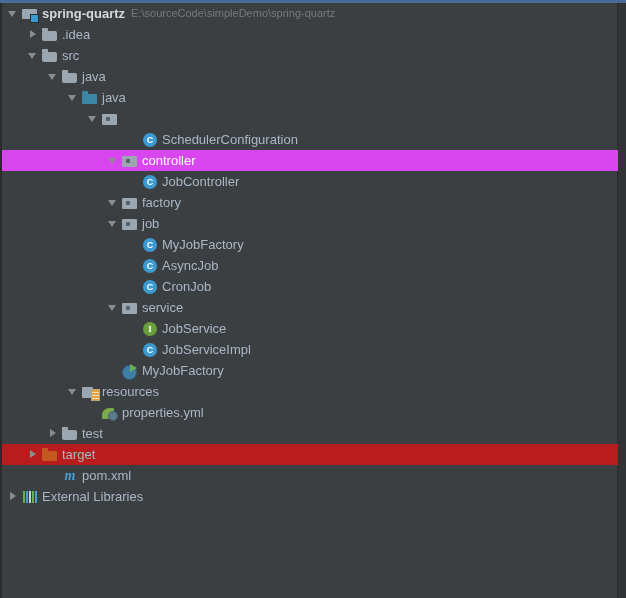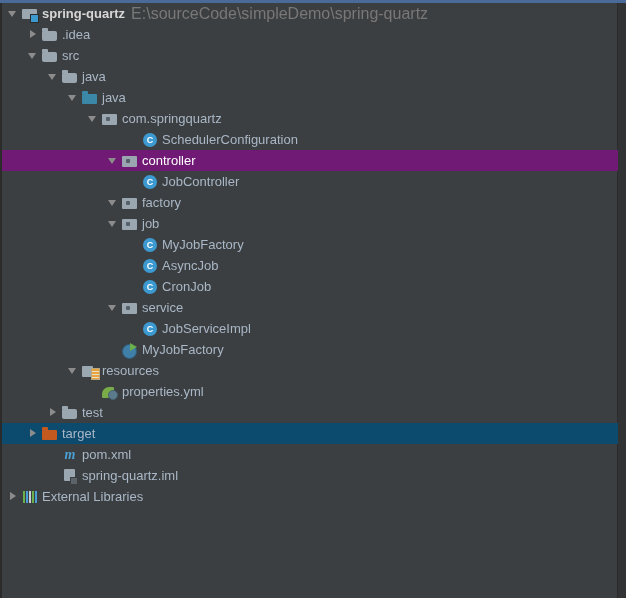--- a/index.html
+++ b/index.html
@@ -18,22 +18,22 @@
   #tree{position:absolute;left:2px;top:3px;width:616px;height:481px;}
 
   .row{
     position:relative;
     height:21px;
     line-height:21px;
     white-space:nowrap;
     display:flex;
     align-items:center;
   }
-  .row.selected{background:#701a75;}
-  .row.excluded{background:#0c4a6e;}
+  .row.selected{background:#d946ef;}
+  .row.excluded{background:#b91c1c;}
   .row.selected .label{color:#ffffff;}
 
   .arrow{
     width:11px;height:11px;
     flex:0 0 11px;
     margin-right:3px;
     position:relative;
   }
   .arrow.right::before{
     content:"";position:absolute;left:2px;top:1px;
@@ -54,21 +54,21 @@
     flex:0 0 16px;
     margin-right:4px;
     position:relative;
     display:inline-block;
   }
   .label{
     color:#a9b7c6;
     padding-right:6px;
   }
   .label.bold{font-weight:bold;color:#d7d7d7;}
-  .path{color:#787878;font-size:16px;}
+  .path{color:#787878;font-size:11px;}
 
   
   
   .ic-folder::before{
     content:"";position:absolute;left:0;top:4px;width:15px;height:10px;
     background:#9aa7b0;border-radius:1px 2px 2px 2px;
   }
   .ic-folder::after{
     content:"";position:absolute;left:0;top:1px;width:6px;height:3px;
     background:#9aa7b0;border-radius:1px 1px 0 0;
@@ -250,21 +250,20 @@
     <div class="row">
       <div style="flex: 0 0 66px; height: 1px;"></div>
       <span class="arrow down"></span>
       <span class="icon ic-folder-source"></span>
       <span class="label">java</span>
     </div>
     <div class="row">
       <div style="flex: 0 0 86px; height: 1px;"></div>
       <span class="arrow down"></span>
       <span class="icon ic-package"></span>
-      <span class="label">com.springquartz</span>
     </div>
     <div class="row">
       <div style="flex: 0 0 126px; height: 1px;"></div>
       <span class="arrow none"></span>
       <span class="icon ic-class"></span>
       <span class="label">SchedulerConfiguration</span>
     </div>
     <div class="row selected">
       <div style="flex: 0 0 106px; height: 1px;"></div>
       <span class="arrow down"></span>
@@ -305,20 +304,26 @@
       <div style="flex: 0 0 126px; height: 1px;"></div>
       <span class="arrow none"></span>
       <span class="icon ic-class"></span>
       <span class="label">CronJob</span>
     </div>
     <div class="row">
       <div style="flex: 0 0 106px; height: 1px;"></div>
       <span class="arrow down"></span>
       <span class="icon ic-package"></span>
       <span class="label">service</span>
+    </div>
+    <div class="row">
+      <div style="flex: 0 0 126px; height: 1px;"></div>
+      <span class="arrow none"></span>
+      <span class="icon ic-interface"></span>
+      <span class="label">JobService</span>
     </div>
     <div class="row">
       <div style="flex: 0 0 126px; height: 1px;"></div>
       <span class="arrow none"></span>
       <span class="icon ic-class"></span>
       <span class="label">JobServiceImpl</span>
     </div>
     <div class="row">
       <div style="flex: 0 0 106px; height: 1px;"></div>
       <span class="arrow none"></span>
@@ -349,24 +354,18 @@
       <span class="icon ic-folder-excluded"></span>
       <span class="label">target</span>
     </div>
     <div class="row">
       <div style="flex: 0 0 46px; height: 1px;"></div>
       <span class="arrow none"></span>
       <span class="icon ic-maven"></span>
       <span class="label">pom.xml</span>
     </div>
     <div class="row">
-      <div style="flex: 0 0 46px; height: 1px;"></div>
-      <span class="arrow none"></span>
-      <span class="icon ic-iml"></span>
-      <span class="label">spring-quartz.iml</span>
-    </div>
-    <div class="row">
       <div style="flex: 0 0 6px; height: 1px;"></div>
       <span class="arrow right"></span>
       <span class="icon ic-libraries"></span>
       <span class="label">External Libraries</span>
     </div>
   </div>
 
 </body></html>

